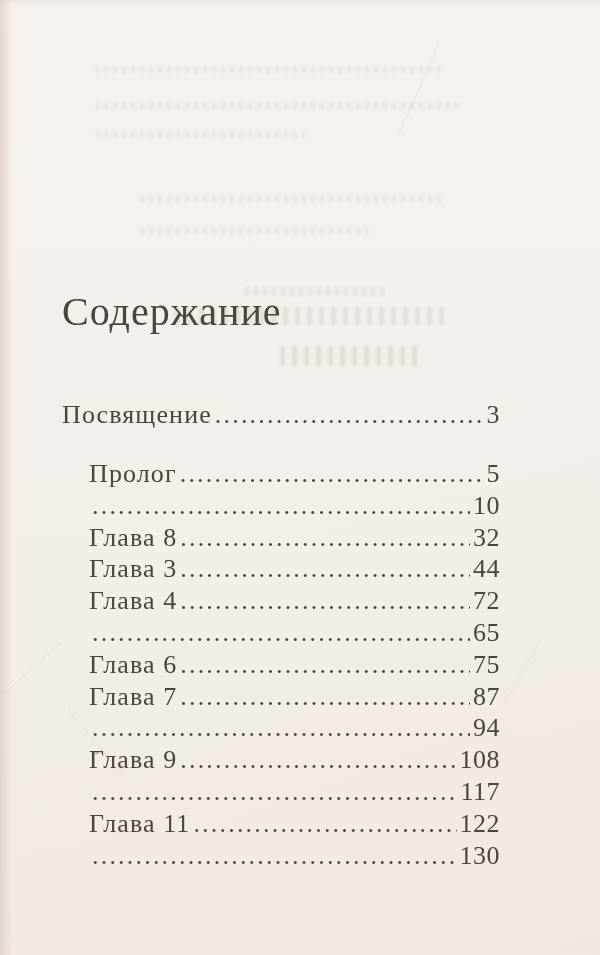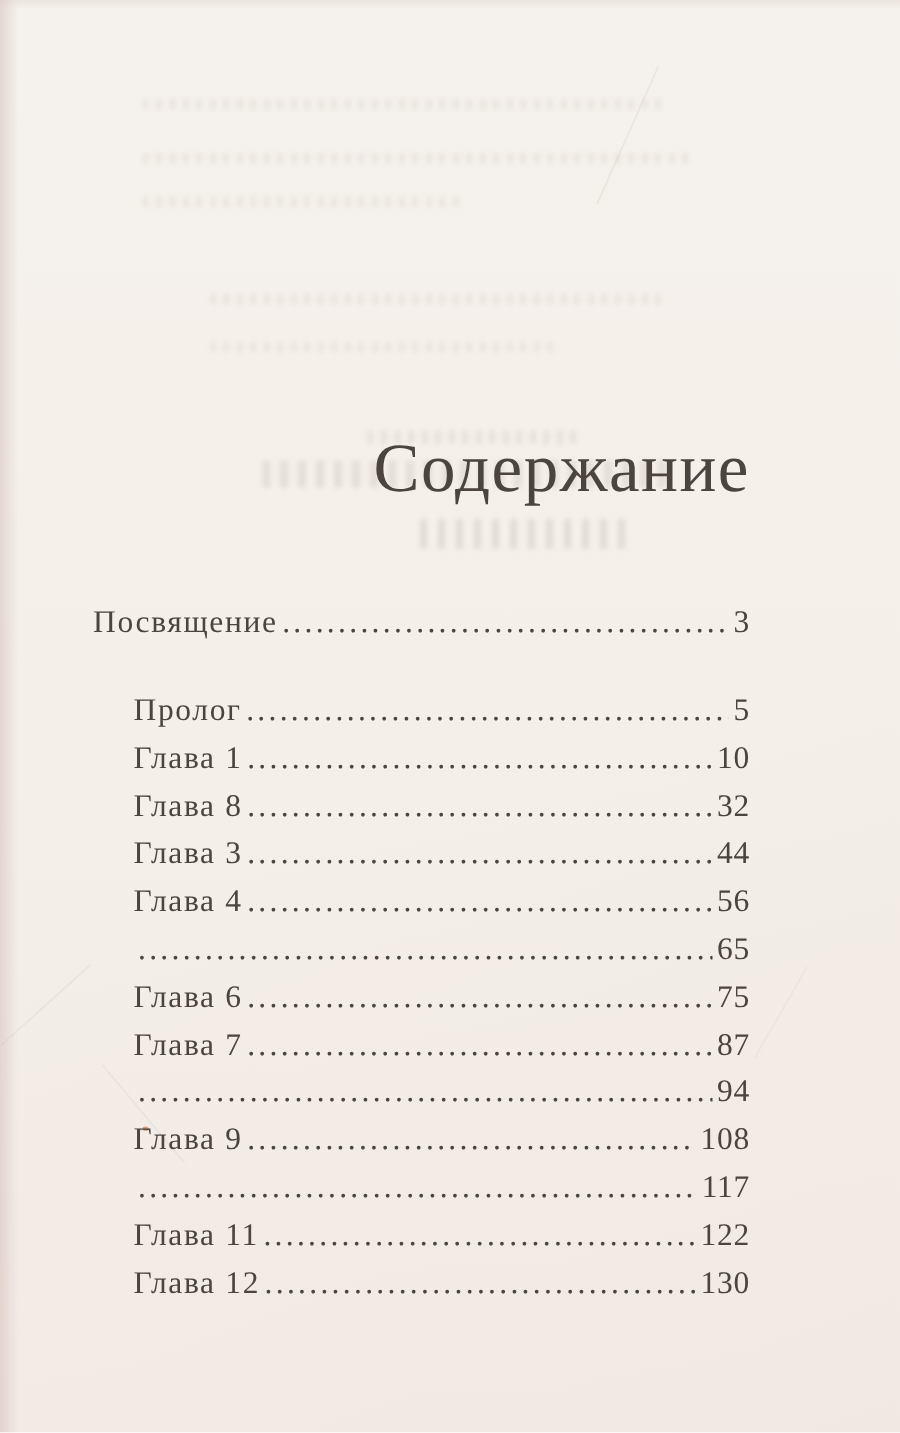--- a/index.html
+++ b/index.html
@@ -39,31 +39,31 @@
   .speck{
     position:absolute;width:4px;height:3px;border-radius:50%;
     background:#d08a5a;opacity:.8;filter:blur(.3px);
   }
   .content{
     position:absolute;left:62px;width:438px;top:0;height:100%;
     color:var(--ink,#4b453e);
   }
   .title{
     position:absolute;top:292px;left:0;right:0;
-    font-size:46px;line-height:40px;letter-spacing:1px;
-    text-align:right;font-weight:400;margin:0;
+    font-size:40px;line-height:40px;letter-spacing:1px;
+    text-align:left;font-weight:400;margin:0;
     color:var(--ink,#4b453e);
   }
   .toc{position:absolute;left:0;right:0;}
   .toc-front{top:399px;}
   .toc-main{top:458px;margin-left:27px;}
   .row{
     display:flex;align-items:flex-end;
     height:31.8px;line-height:31.8px;
-    font-size:21px;letter-spacing:1.1px;
+    font-size:26px;letter-spacing:1.1px;
   }
   .row .label{white-space:nowrap;}
   .row .dots{
     flex:1;overflow:hidden;white-space:nowrap;
     letter-spacing:2.2px;margin:0 1px 0 3px;
     color:var(--ink,#4b453e);
   }
   .row .num{
     white-space:nowrap;text-align:right;letter-spacing:.5px;
     padding-left:2px;
@@ -101,38 +101,37 @@
           <span class="num">3</span>
         </div>
       </div>
     <div id="main-list" class="toc toc-main">
         <div class="row">
           <span class="label">Пролог</span>
           <span class="dots">........................................................................................................................</span>
           <span class="num">5</span>
         </div>
         <div class="row">
-          <span class="label">Глава 1</span>
           <span class="dots">........................................................................................................................</span>
           <span class="num">10</span>
         </div>
         <div class="row">
           <span class="label">Глава 8</span>
           <span class="dots">........................................................................................................................</span>
           <span class="num">32</span>
         </div>
         <div class="row">
           <span class="label">Глава 3</span>
           <span class="dots">........................................................................................................................</span>
           <span class="num">44</span>
         </div>
         <div class="row">
           <span class="label">Глава 4</span>
           <span class="dots">........................................................................................................................</span>
-          <span class="num">56</span>
+          <span class="num">72</span>
         </div>
         <div class="row">
           <span class="dots">........................................................................................................................</span>
           <span class="num">65</span>
         </div>
         <div class="row">
           <span class="label">Глава 6</span>
           <span class="dots">........................................................................................................................</span>
           <span class="num">75</span>
         </div>
@@ -153,20 +152,19 @@
         <div class="row">
           <span class="dots">........................................................................................................................</span>
           <span class="num">117</span>
         </div>
         <div class="row">
           <span class="label">Глава 11</span>
           <span class="dots">........................................................................................................................</span>
           <span class="num">122</span>
         </div>
         <div class="row">
-          <span class="label">Глава 12</span>
           <span class="dots">........................................................................................................................</span>
           <span class="num">130</span>
         </div>
       </div>
   </div>
 
 </div>
 
 </body></html>

